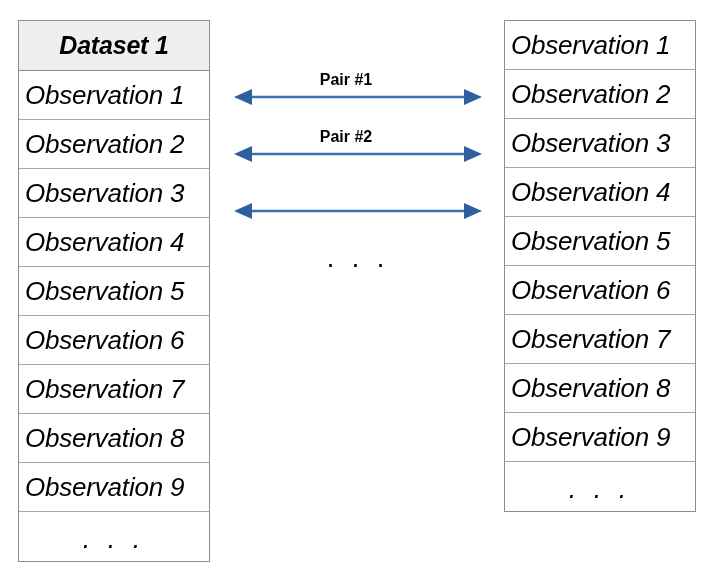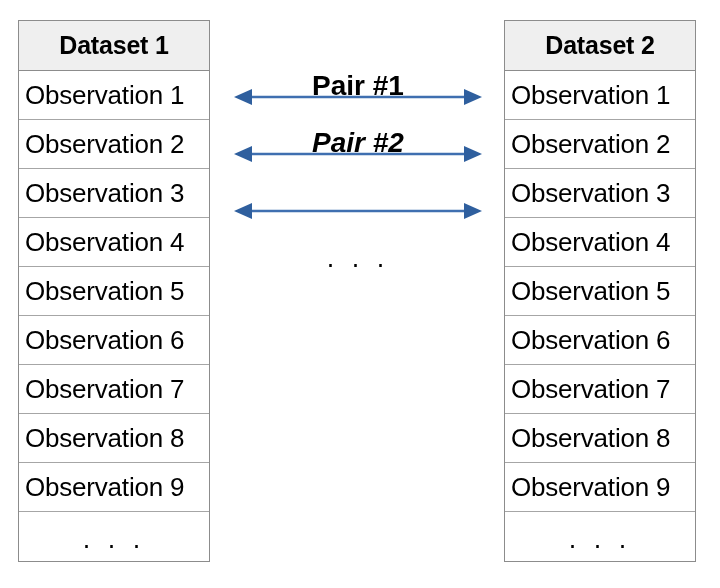--- a/index.html
+++ b/index.html
@@ -42,20 +42,21 @@
     box-sizing: border-box;
     border-bottom: 1px solid #a6a6a6;
     display: flex;
     align-items: center;
     padding-left: 6px;
     padding-right: 4px;
     font-size: 26px;
     line-height: 1;
     white-space: nowrap;
     letter-spacing: -0.2px;
+    font-style: italic;
   }
   .cell:last-child {
     border-bottom: none;
   }
 
   .cell.header {
     background: #efefef;
     border-bottom: 1px solid #8c8c8c;
     font-weight: bold;
     justify-content: center;
@@ -83,23 +84,23 @@
     position: absolute;
     left: 234px;
     width: 248px;
     height: 18px;
   }
   .pair-arrow svg { display: block; }
 
   .pair-label {
     position: absolute;
     width: 248px;
-    left: 234px;
+    left: 222px;
     text-align: center;
-    font-size: 28px;
+    font-size: 16px;
     font-weight: bold;
     line-height: 1;
     white-space: nowrap;
   }
 
   .center-ellipsis {
     position: absolute;
     left: 234px;
     width: 248px;
     text-align: center;
@@ -123,21 +124,20 @@
     <div class="cell">Observation 6</div>
     <div class="cell">Observation 7</div>
     <div class="cell">Observation 8</div>
     <div class="cell">Observation 9</div>
     <div class="cell ellipsis-cell">
       <span class="ellipsis-glyph">. . .</span>
     </div>
   </div>
 
   <div class="dataset-table right">
-    <div class="cell header">Dataset 2</div>
     <div class="cell">Observation 1</div>
     <div class="cell">Observation 2</div>
     <div class="cell">Observation 3</div>
     <div class="cell">Observation 4</div>
     <div class="cell">Observation 5</div>
     <div class="cell">Observation 6</div>
     <div class="cell">Observation 7</div>
     <div class="cell">Observation 8</div>
     <div class="cell">Observation 9</div>
     <div class="cell ellipsis-cell">
@@ -147,21 +147,21 @@
 
   <div class="pair-label" style="top:72px;">Pair #1</div>
   <div class="pair-arrow" style="top:88px;">
     <svg width="248" height="18" viewBox="0 0 248 18">
       <line x1="14" y1="9" x2="234" y2="9" stroke="#3f6fb0" stroke-width="2.4"></line>
       <polygon points="0,9 18,1 18,17" fill="#2f5f9e"></polygon>
       <polygon points="248,9 230,1 230,17" fill="#2f5f9e"></polygon>
     </svg>
   </div>
 
-  <div class="pair-label" style="top:129px;font-style:italic;">Pair #2</div>
+  <div class="pair-label" style="top:129px;">Pair #2</div>
   <div class="pair-arrow" style="top:145px;">
     <svg width="248" height="18" viewBox="0 0 248 18">
       <line x1="14" y1="9" x2="234" y2="9" stroke="#3f6fb0" stroke-width="2.4"></line>
       <polygon points="0,9 18,1 18,17" fill="#2f5f9e"></polygon>
       <polygon points="248,9 230,1 230,17" fill="#2f5f9e"></polygon>
     </svg>
   </div>
 
   <div class="pair-arrow" style="top:202px;">
     <svg width="248" height="18" viewBox="0 0 248 18">

